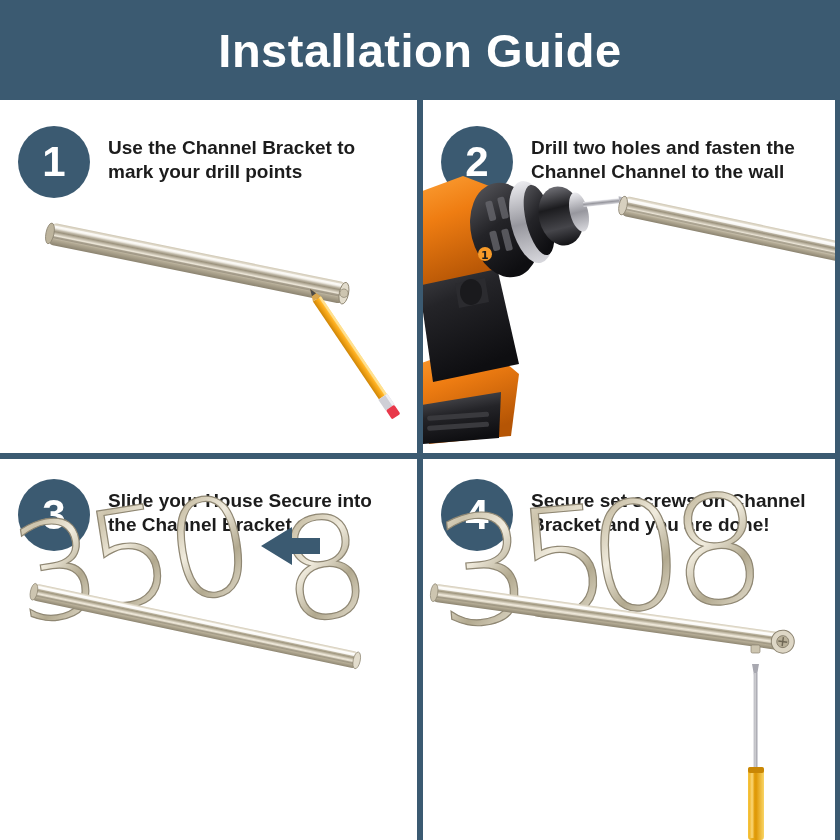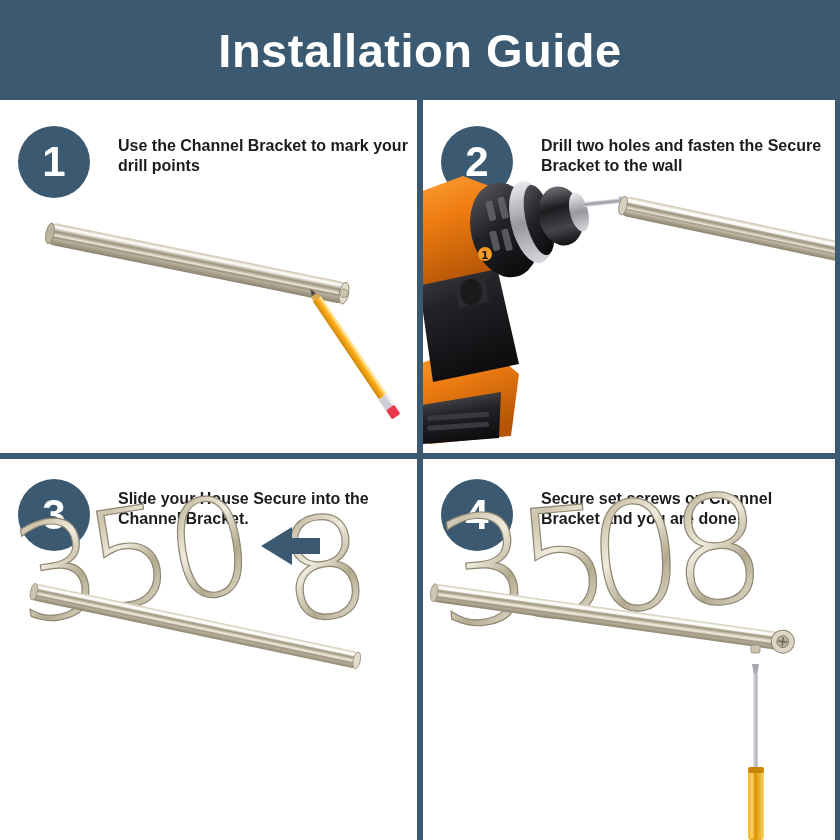--- a/index.html
+++ b/index.html
@@ -88,23 +88,23 @@
     color: #ffffff;
     display: flex;
     align-items: center;
     justify-content: center;
     font-size: 42px;
     font-weight: bold;
     flex: 0 0 auto;
     line-height: 1;
   }
   .step-title {
-    margin-left: 28px;
+    margin-left: 18px;
     margin-top: 10px;
-    font-size: 16px;
+    font-size: 19px;
     font-weight: bold;
     color: #1c1c1c;
     line-height: 1.28;
     max-width: 290px;
   }
   #panel-3 .step-title, #panel-4 .step-title { max-width: 295px; }
 
   
   .art { position: absolute; }
   .setscrew {
@@ -171,21 +171,21 @@
         </g>
       </svg>
     </div>
 
   </div>
 
   <div class="panel" id="panel-2">
 
     <div class="panel-head">
       <div class="step-badge">2</div>
-      <div class="step-title">Drill two holes and fasten the Secure Bracket to the wall</div>
+      <div class="step-title">Drill two holes and fasten the Channel Channel to the wall</div>
     </div>
 
     <div class="art" style="left:-30px; top:0; width:450px; height:347px;">
       <svg width="450" height="347" viewBox="0 0 450 347">
         <defs>
           <linearGradient id="orangeG" x1="0" y1="0" x2="0.4" y2="1">
             <stop offset="0%" stop-color="#ffa63c"></stop>
             <stop offset="45%" stop-color="#ef7d12"></stop>
             <stop offset="100%" stop-color="#b55505"></stop>
           </linearGradient>

